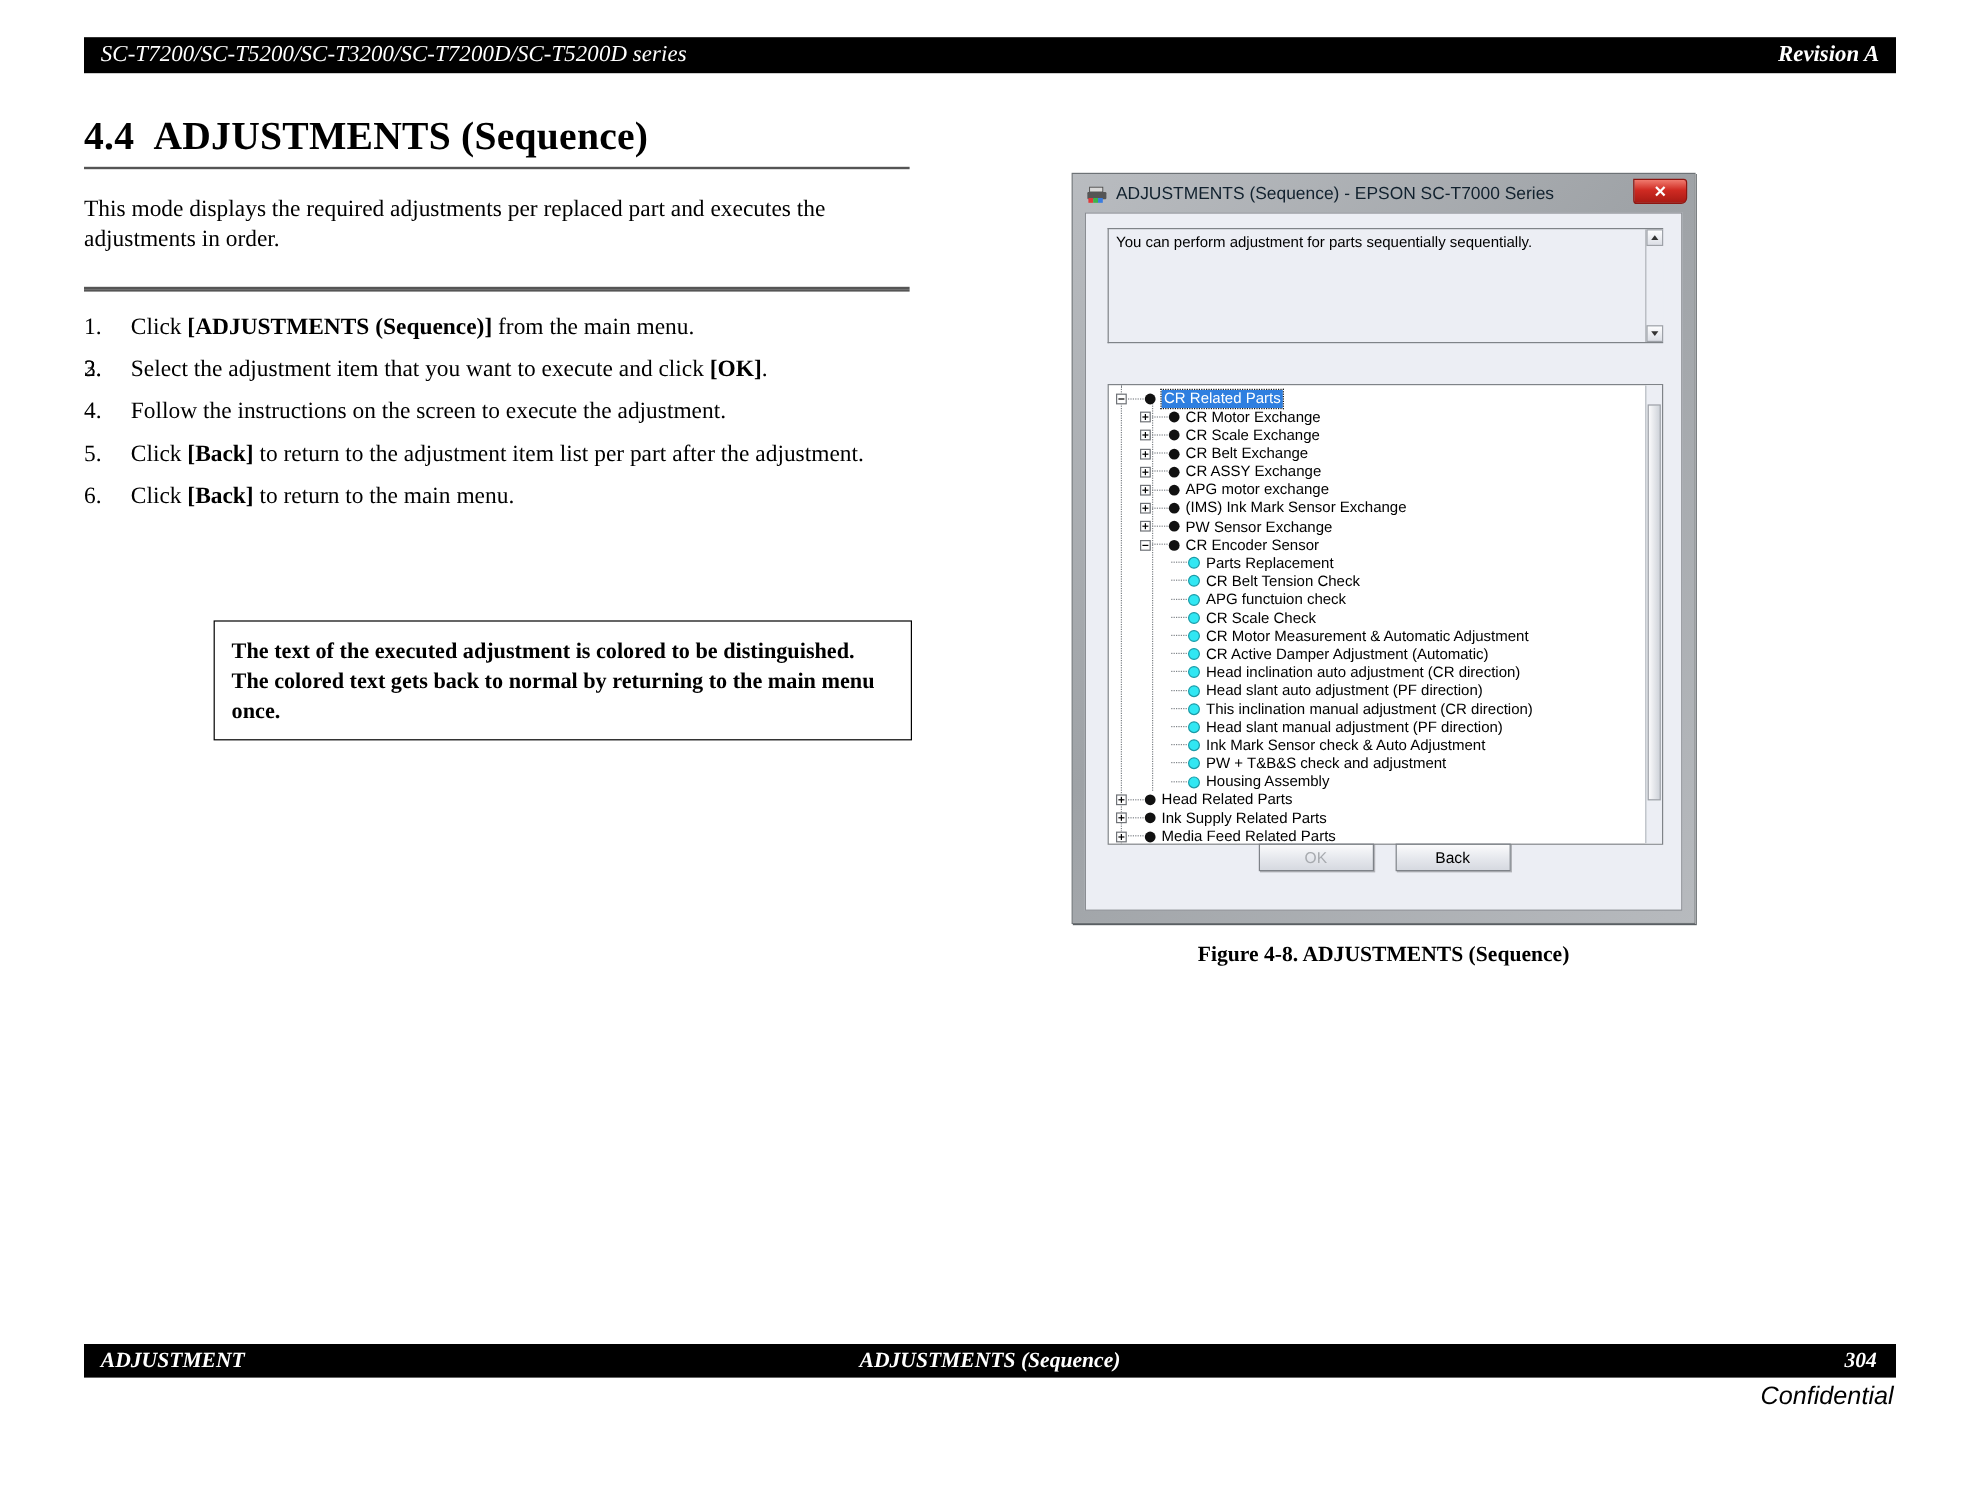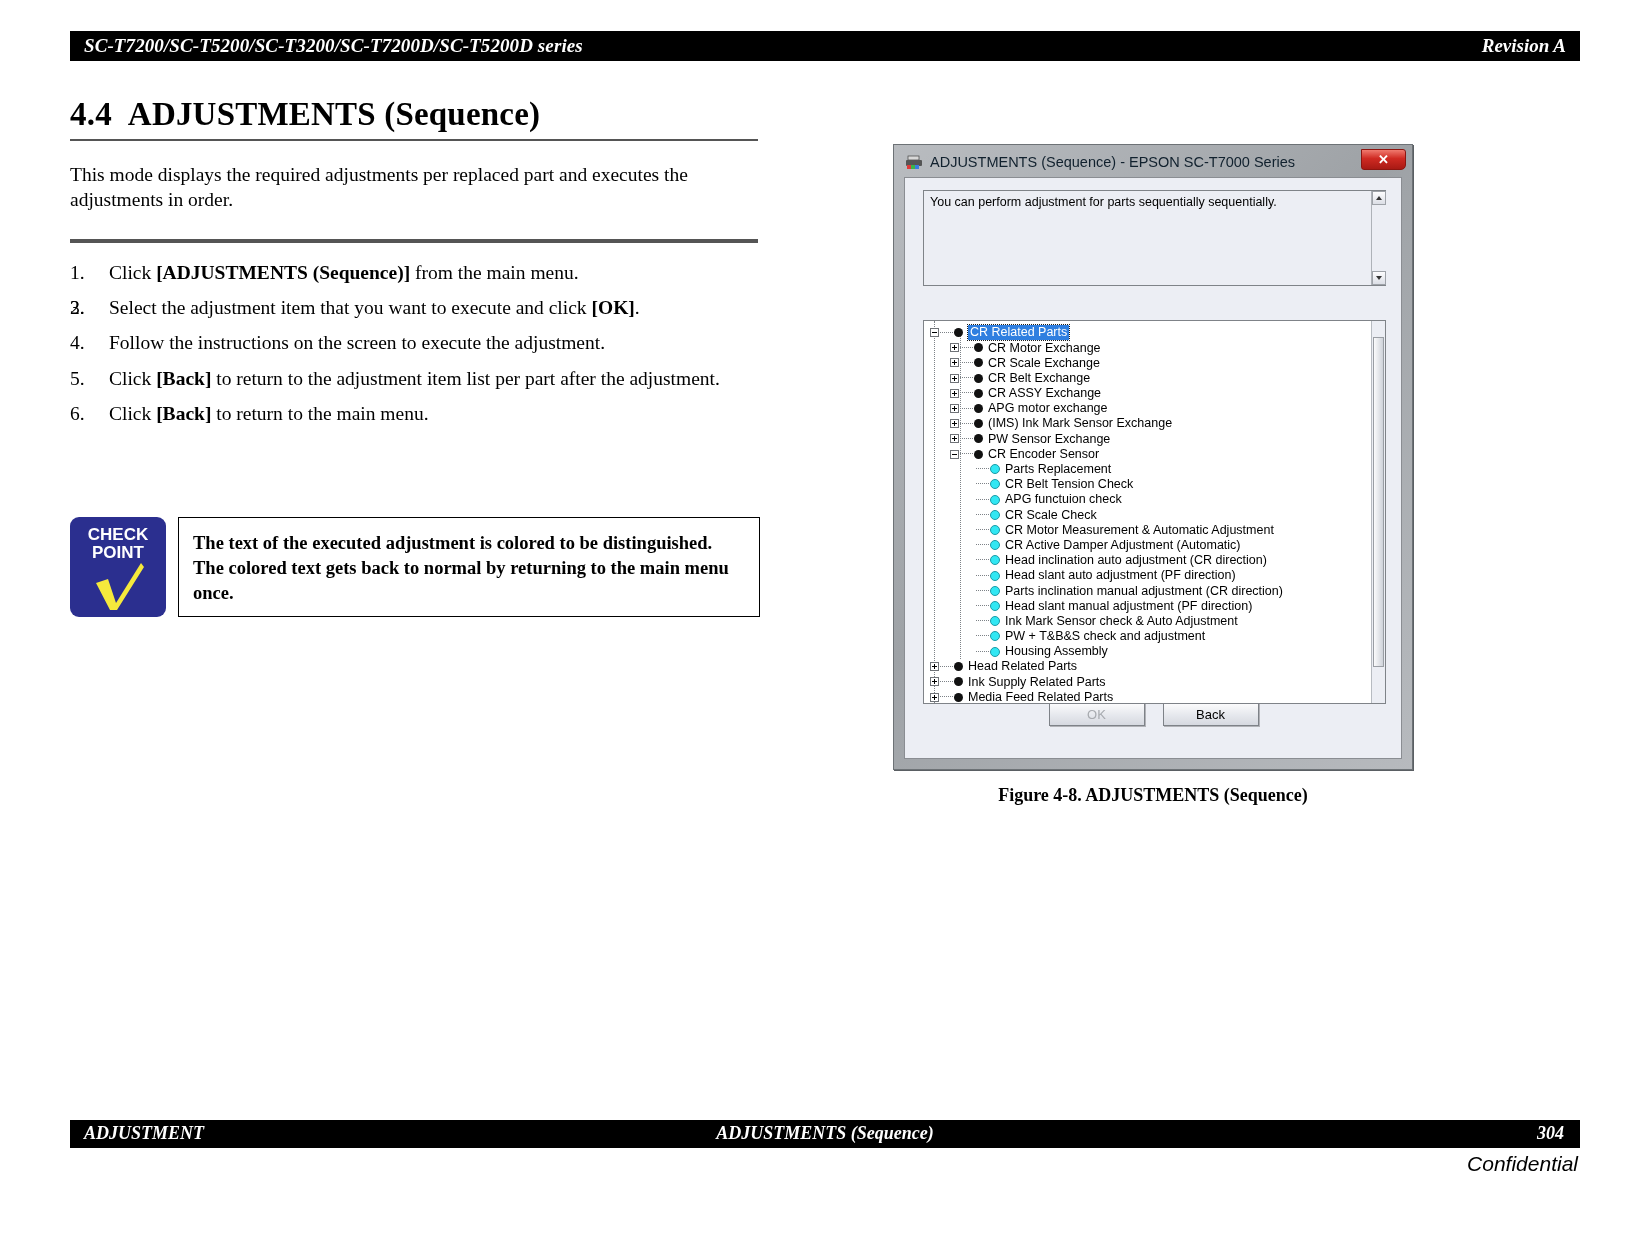--- a/index.html
+++ b/index.html
@@ -26,21 +26,21 @@
     background: #000000;
     color: #ffffff;
     display: flex;
     align-items: center;
     justify-content: space-between;
     padding: 0 14px;
     box-sizing: border-box;
   }
   .page-header .hdr-left {
     font-family: "Liberation Serif", serif;
-    font-weight: bold;
+    font-weight: normal;
     font-style: italic;
     font-size: 19px;
     letter-spacing: 0.1px;
   }
   .page-header .hdr-right {
     font-family: "Liberation Serif", serif;
     font-weight: bold;
     font-style: italic;
     font-size: 19px;
   }
@@ -483,27 +483,20 @@
       <li><span class="stepnum">1.</span><span>Click <b>[ADJUSTMENTS (Sequence)]</b> from the main menu.</span></li>
       <li><span class="stepnum">2.</span></li>
       <li><span class="stepnum">3.</span><span>Select the adjustment item that you want to execute and click <b>[OK]</b>.</span></li>
       <li><span class="stepnum">4.</span><span>Follow the instructions on the screen to execute the adjustment.</span></li>
       <li><span class="stepnum">5.</span><span>Click <b>[Back]</b> to return to the adjustment item list per part after the adjustment.</span></li>
       <li><span class="stepnum">6.</span><span>Click <b>[Back]</b> to return to the main menu.</span></li>
     </ol>
 </div>
 
 <div class="checkpoint-wrap">
-  <div class="cp-badge">
-    <div>CHECK</div>
-    <div>POINT</div>
-    <svg class="cp-check" viewBox="0 0 52 48">
-      <polygon points="2,20 14,16 22,40 47,0 50,4 23,47 16,47" fill="#f5e93c"></polygon>
-    </svg>
-  </div>
   <div class="cp-box">
     <p>The text of the executed adjustment is colored to be distinguished. The colored text gets back to normal by returning to the main menu once.</p>
   </div>
 </div>
 
 <div class="win-outer">
 
   <div class="win-titlebar">
     <svg class="win-icon" viewBox="0 0 17 15">
       <rect x="2" y="1" width="11" height="4" fill="#d8d8d8" stroke="#444" stroke-width="0.7"></rect>
@@ -624,21 +617,21 @@
             <span class="label">Head inclination auto adjustment (CR direction)</span>
           </div>
           <div class="node lvl2">
             <span class="leafdash"></span>
             <span class="bullet-cyan"></span>
             <span class="label">Head slant auto adjustment (PF direction)</span>
           </div>
           <div class="node lvl2">
             <span class="leafdash"></span>
             <span class="bullet-cyan"></span>
-            <span class="label">Parts inclination manual adjustment (CR direction)</span>
+            <span class="label">This inclination manual adjustment (CR direction)</span>
           </div>
           <div class="node lvl2">
             <span class="leafdash"></span>
             <span class="bullet-cyan"></span>
             <span class="label">Head slant manual adjustment (PF direction)</span>
           </div>
           <div class="node lvl2">
             <span class="leafdash"></span>
             <span class="bullet-cyan"></span>
             <span class="label">Ink Mark Sensor check &amp; Auto Adjustment</span>

